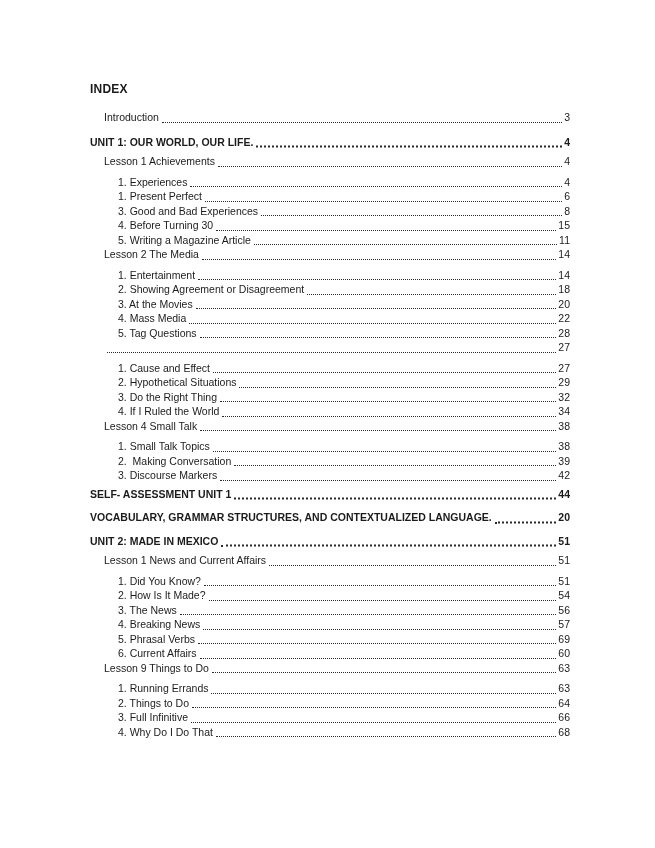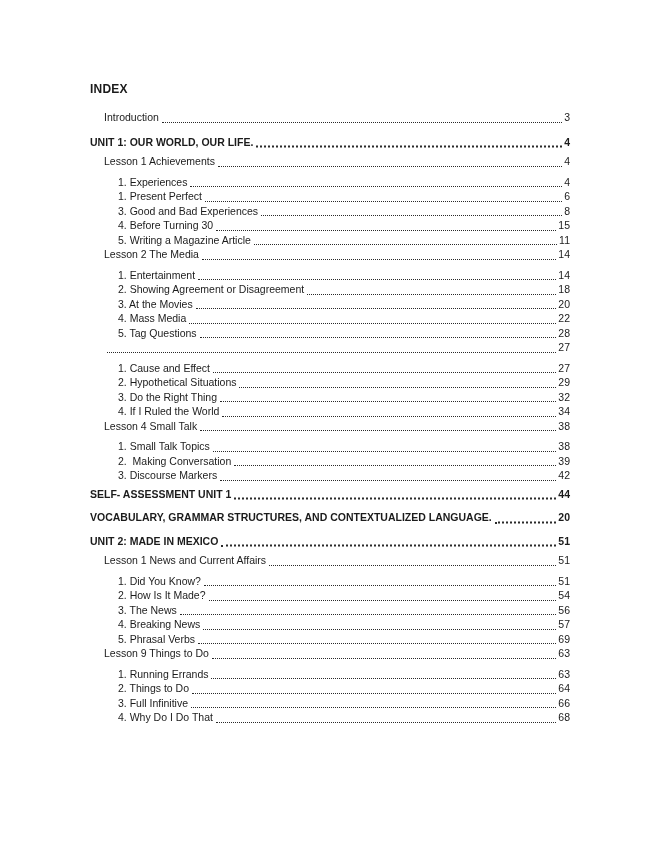--- a/index.html
+++ b/index.html
@@ -236,20 +236,25 @@
       <div class="toc-row lvl3">
         <span class="toc-label">4. Breaking News</span>
         <span class="toc-leader"></span>
         <span class="toc-page">57</span>
       </div>
       <div class="toc-row lvl3">
         <span class="toc-label">5. Phrasal Verbs</span>
         <span class="toc-leader"></span>
         <span class="toc-page">69</span>
       </div>
+      <div class="toc-row lvl3">
+        <span class="toc-label">6. Current Affairs</span>
+        <span class="toc-leader"></span>
+        <span class="toc-page">60</span>
+      </div>
       <div class="toc-row lvl2">
         <span class="toc-label">Lesson 9 Things to Do</span>
         <span class="toc-leader"></span>
         <span class="toc-page">63</span>
       </div>
       <div class="toc-row lvl3">
         <span class="toc-label">1. Running Errands</span>
         <span class="toc-leader"></span>
         <span class="toc-page">63</span>
       </div>

